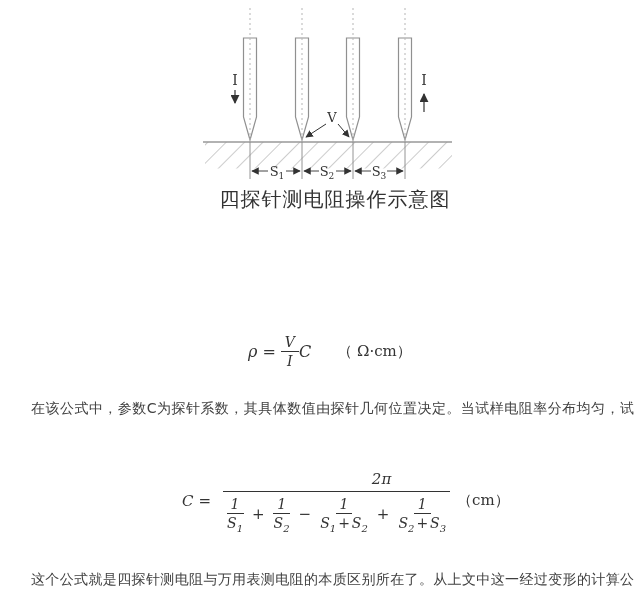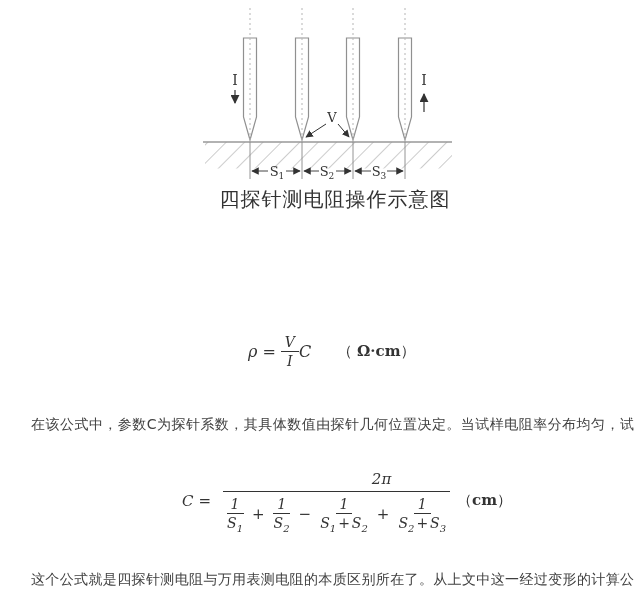--- a/index.html
+++ b/index.html
@@ -14,21 +14,21 @@
     position:absolute; left:0; top:186px; width:638px;
     text-align:center; font-size:20px; color:#333333; letter-spacing:1px;margin-left:16px;
   }
   
   .para { position:absolute; left:3px; width:631px; font-size:14px;
           line-height:27px; color:#404040; }
   .para .line { text-align:justify; text-align-last:justify; }
   .para .line.last { text-align-last:left; }
   .para .line.indent { text-indent:2em; }
   #p1 { top:233px; }
-  #p2 { top:411px; }
+  #p2 { top:395px; }
   #p3 { top:566px; }
   
   .formula {
     position:absolute; display:flex; align-items:center;
     font-family:"DejaVu Serif","Liberation Serif",serif;
     font-style:italic; color:#333333;
   }
   #formula-rho { top:334px; left:248px; font-size:16px; }
   #formula-c   { top:462px; left:182px; font-size:15px; }
   .op { margin:0 5px; }
@@ -37,21 +37,21 @@
   .frac .fnum { padding:0 4px 1px 4px; border-bottom:1px solid #333; }
   .frac .fden { padding:1px 4px 0 4px; white-space:nowrap; }
   sub { font-size:10px; line-height:0; }
   .bigfrac { display:inline-flex; flex-direction:column; margin:8px 7px; }
   .bigfrac .bignum { text-align:center; padding-bottom:3px;
                      transform:translateX(45px); }
   .bigfrac .bigden { display:flex; align-items:center; justify-content:center;
                      border-top:1px solid #333; padding-top:4px; }
   .den-op { margin:0 2px; }
   .unit { font-style:normal; white-space:pre; }
-  .unit b { font-weight:bold;text-align:right; }
+  .unit b { font-weight:normal;text-align:right; }
   #formula-rho .unit { margin-left:26px; font-size:15px; }
   #formula-c   .unit { }
 </style>
 </head>
 <body>
 
 <div class="page">
 
   <svg class="diagram-svg" width="638" height="215" viewBox="0 0 638 215">
     <defs>

